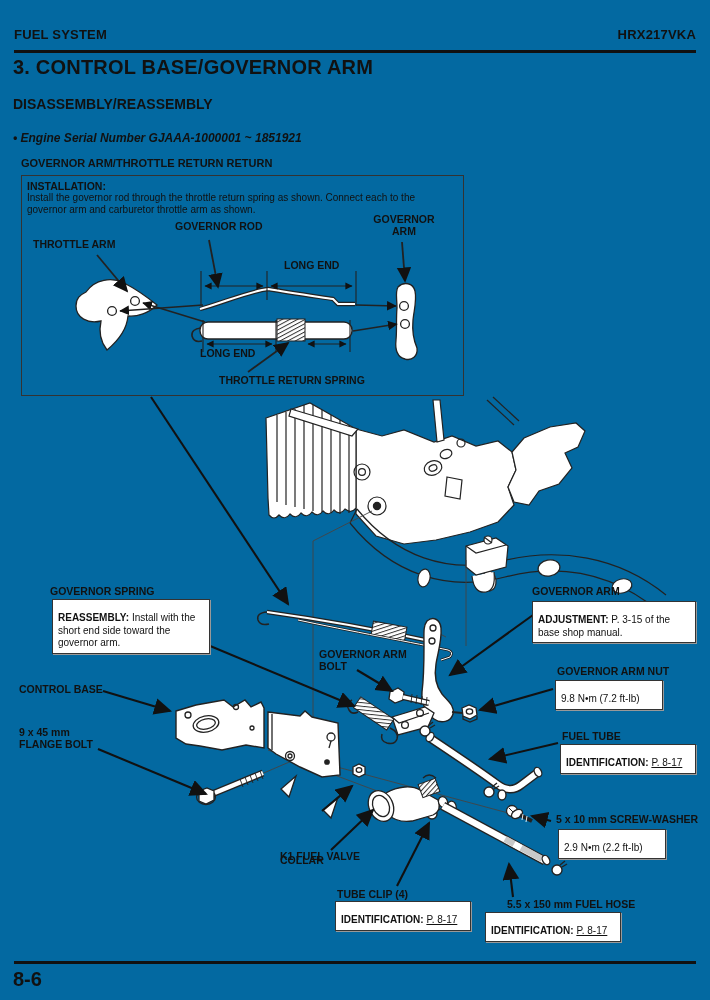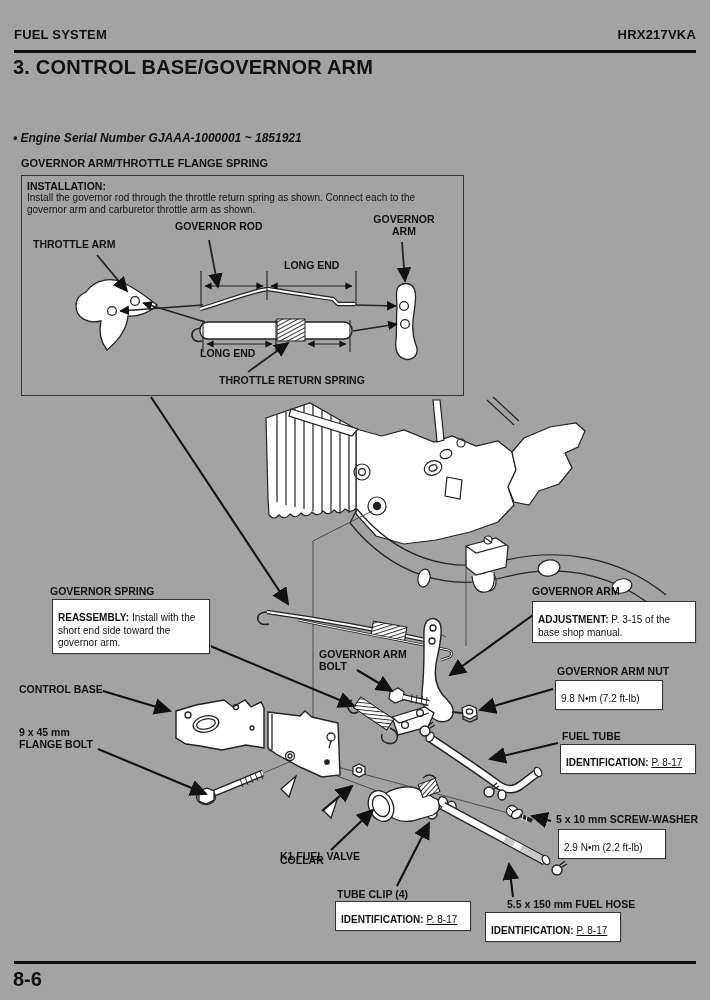--- a/index.html
+++ b/index.html
@@ -1,18 +1,18 @@
 <!DOCTYPE html>
 <html><head>
 <meta charset="utf-8">
 <style>
   html,body{margin:0;padding:0;background:#e8e8e8;}
   .page{
     position:relative;width:710px;height:1000px;margin:0 auto;
-    background:#a3a3a3;overflow:hidden;
+    background:#0369a1;overflow:hidden;
     font-family:"Liberation Sans","DejaVu Sans",sans-serif;
     color:#111;
   }
   svg.art{position:absolute;left:0;top:0;z-index:1;}
   .txt{position:absolute;z-index:3;color:#111;}
   .hdr{font-size:13px;font-weight:bold;letter-spacing:.2px;}
   .rule{position:absolute;left:14px;width:682px;height:3px;background:#111;z-index:3;}
   .title{font-size:20px;font-weight:bold;letter-spacing:.2px;}
   .subtitle{font-size:14px;font-weight:bold;}
   .serial{font-size:12px;font-weight:bold;font-style:italic;}
@@ -295,23 +295,24 @@
       <line x1="513" y1="897" x2="509" y2="864" marker-end="url(#ah)"></line>
       <line x1="551" y1="821" x2="532" y2="816" marker-end="url(#ah)"></line>
     </g>
   </svg>
 
   <div class="txt hdr" style="left:14px;top:27px;">FUEL SYSTEM</div>
   <div class="txt hdr" style="right:14px;top:27px;">HRX217VKA</div>
   <div class="rule" style="top:50px;"></div>
 
   <div class="txt title" style="left:13px;top:56px;">3. CONTROL BASE/GOVERNOR ARM</div>
+  <div class="txt subtitle" style="left:13px;top:96px;">DISASSEMBLY/REASSEMBLY</div>
   <div class="txt serial" style="left:13px;top:131px;">• Engine Serial Number GJAAA-1000001 ~ 1851921</div>
 
-  <div class="txt secthead" style="left:21px;top:157px;">GOVERNOR ARM/THROTTLE FLANGE SPRING</div>
+  <div class="txt secthead" style="left:21px;top:157px;">GOVERNOR ARM/THROTTLE RETURN RETURN</div>
   <div class="obox" style="left:21px;top:175px;width:441px;height:219px;"></div>
   <div class="txt" style="left:27px;top:180px;font-size:10.5px;font-weight:bold;">INSTALLATION:</div>
   <div class="txt body10" style="left:27px;top:192px;">Install the governor rod through the throttle return spring as shown. Connect each to the</div>
   <div class="txt body10" style="left:27px;top:204px;">governor arm and carburetor throttle arm as shown.</div>
 
   <div class="lbl" style="left:33px;top:238px;">THROTTLE ARM</div>
   <div class="lbl" style="left:175px;top:220px;">GOVERNOR ROD</div>
   <div class="lbl ctr" style="left:368px;top:213px;width:72px;">GOVERNOR
 ARM</div>
   <div class="lbl" style="left:284px;top:259px;">LONG END</div>

